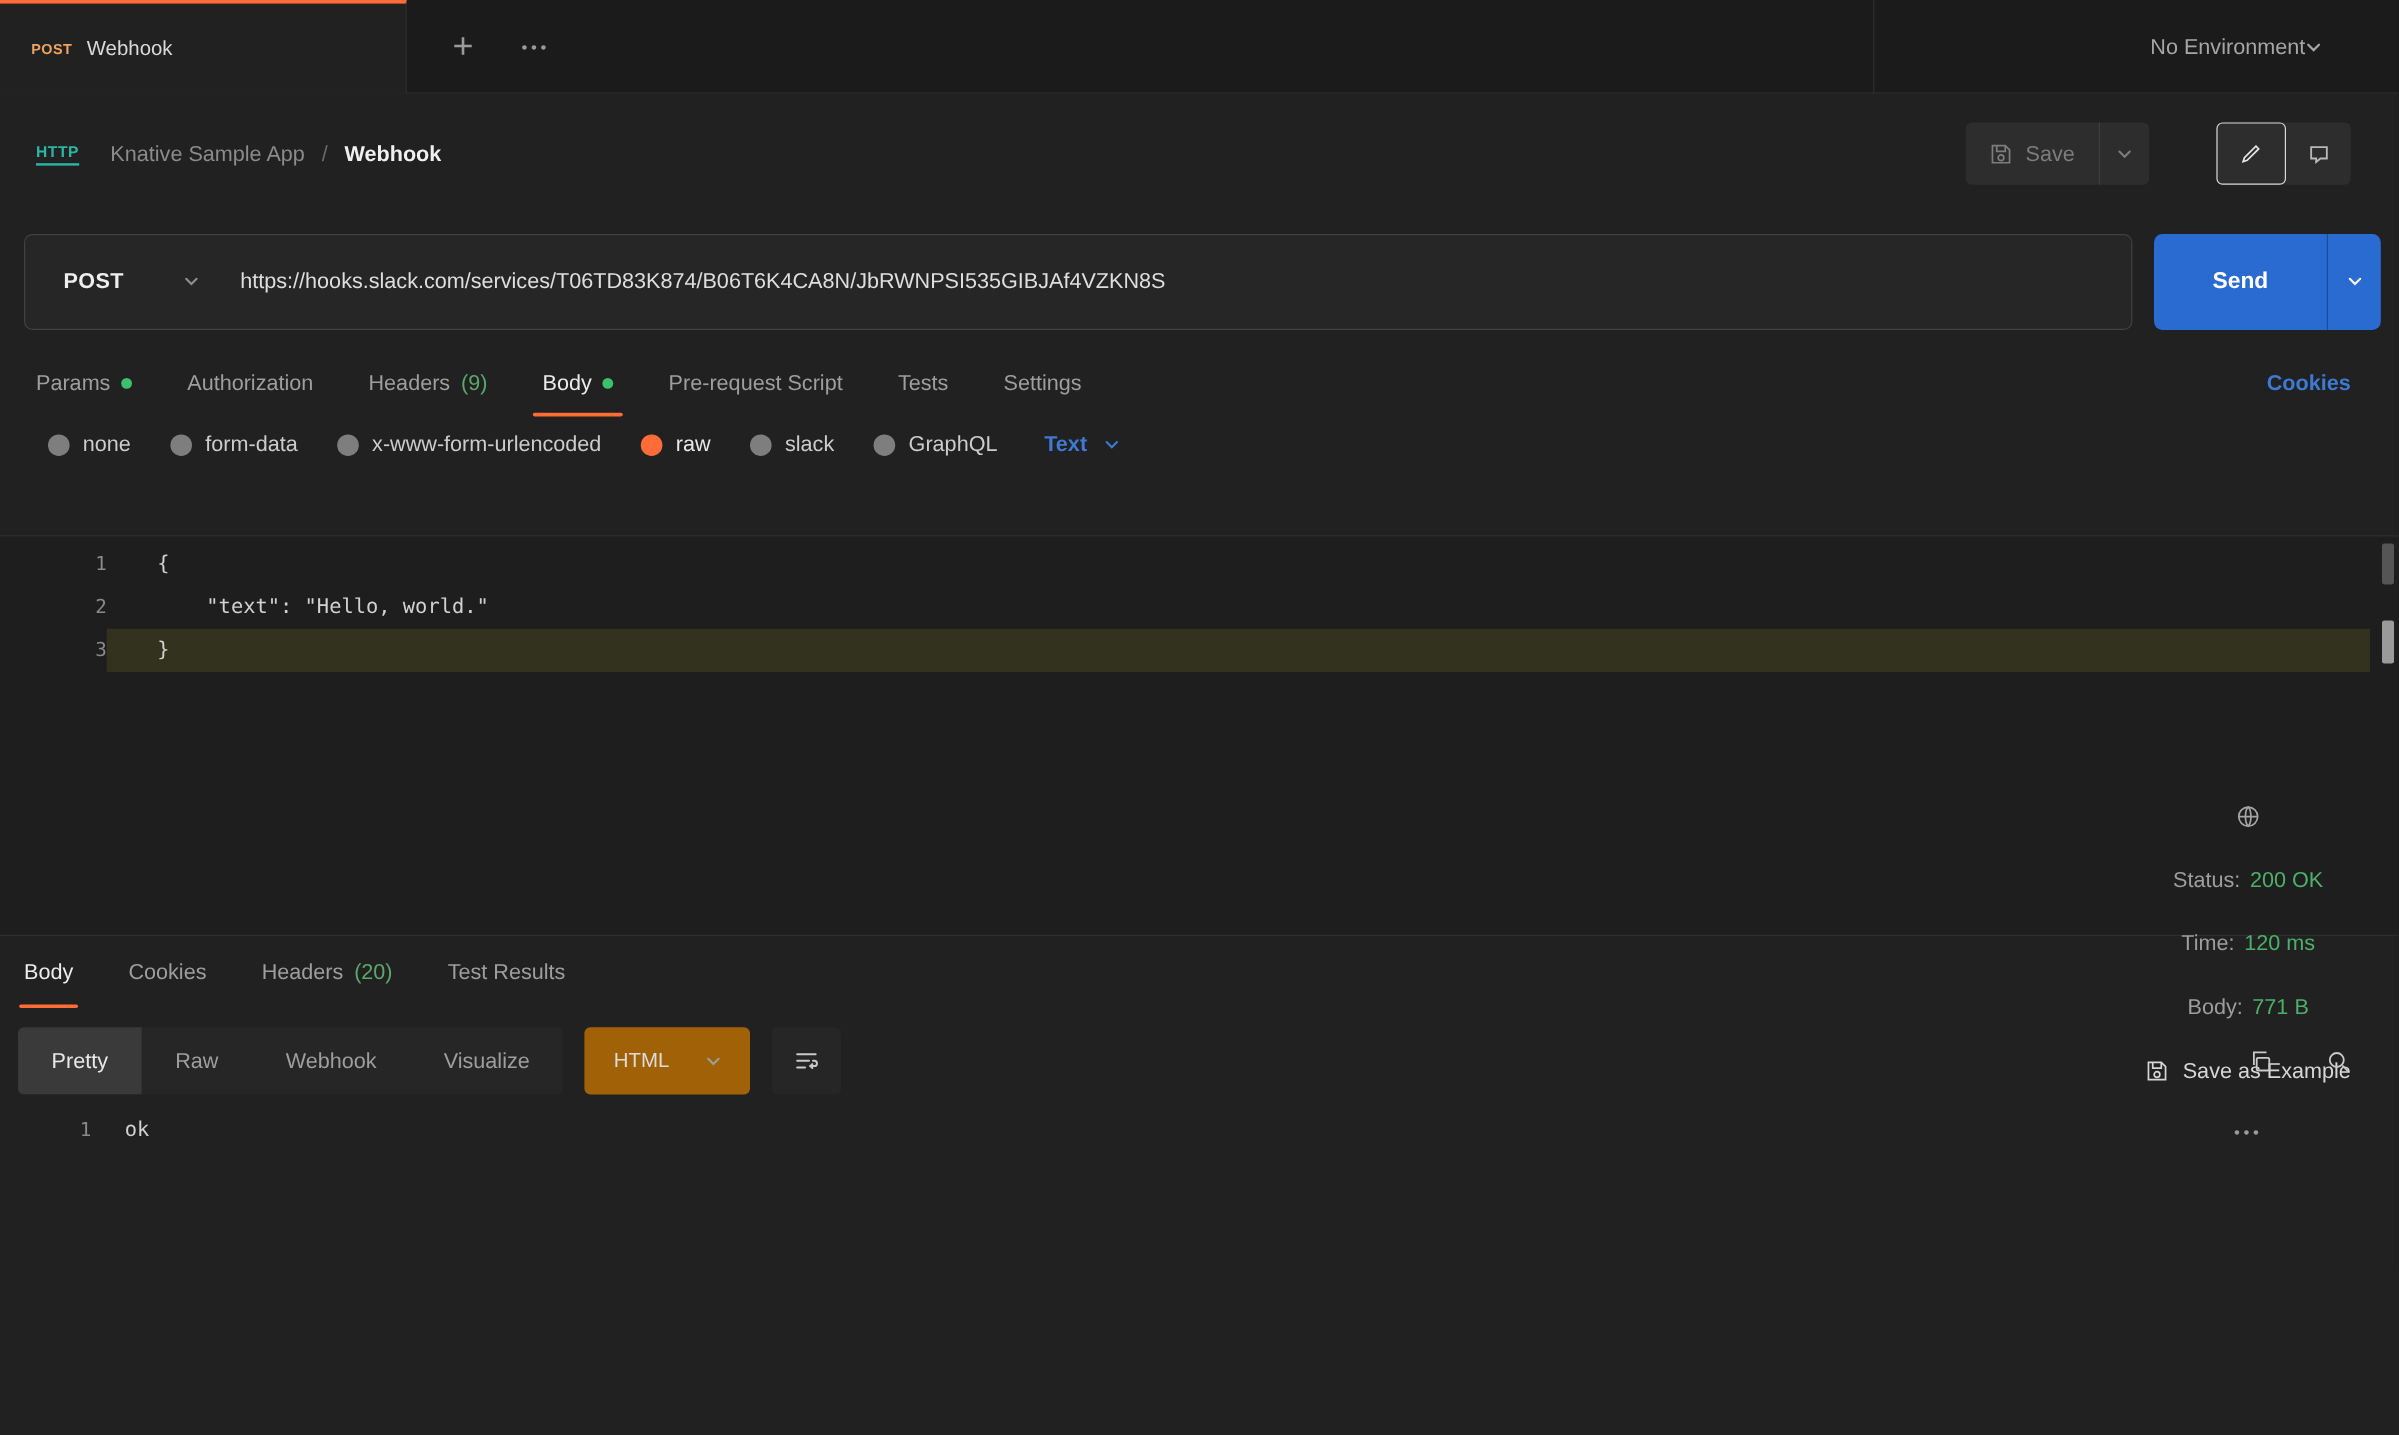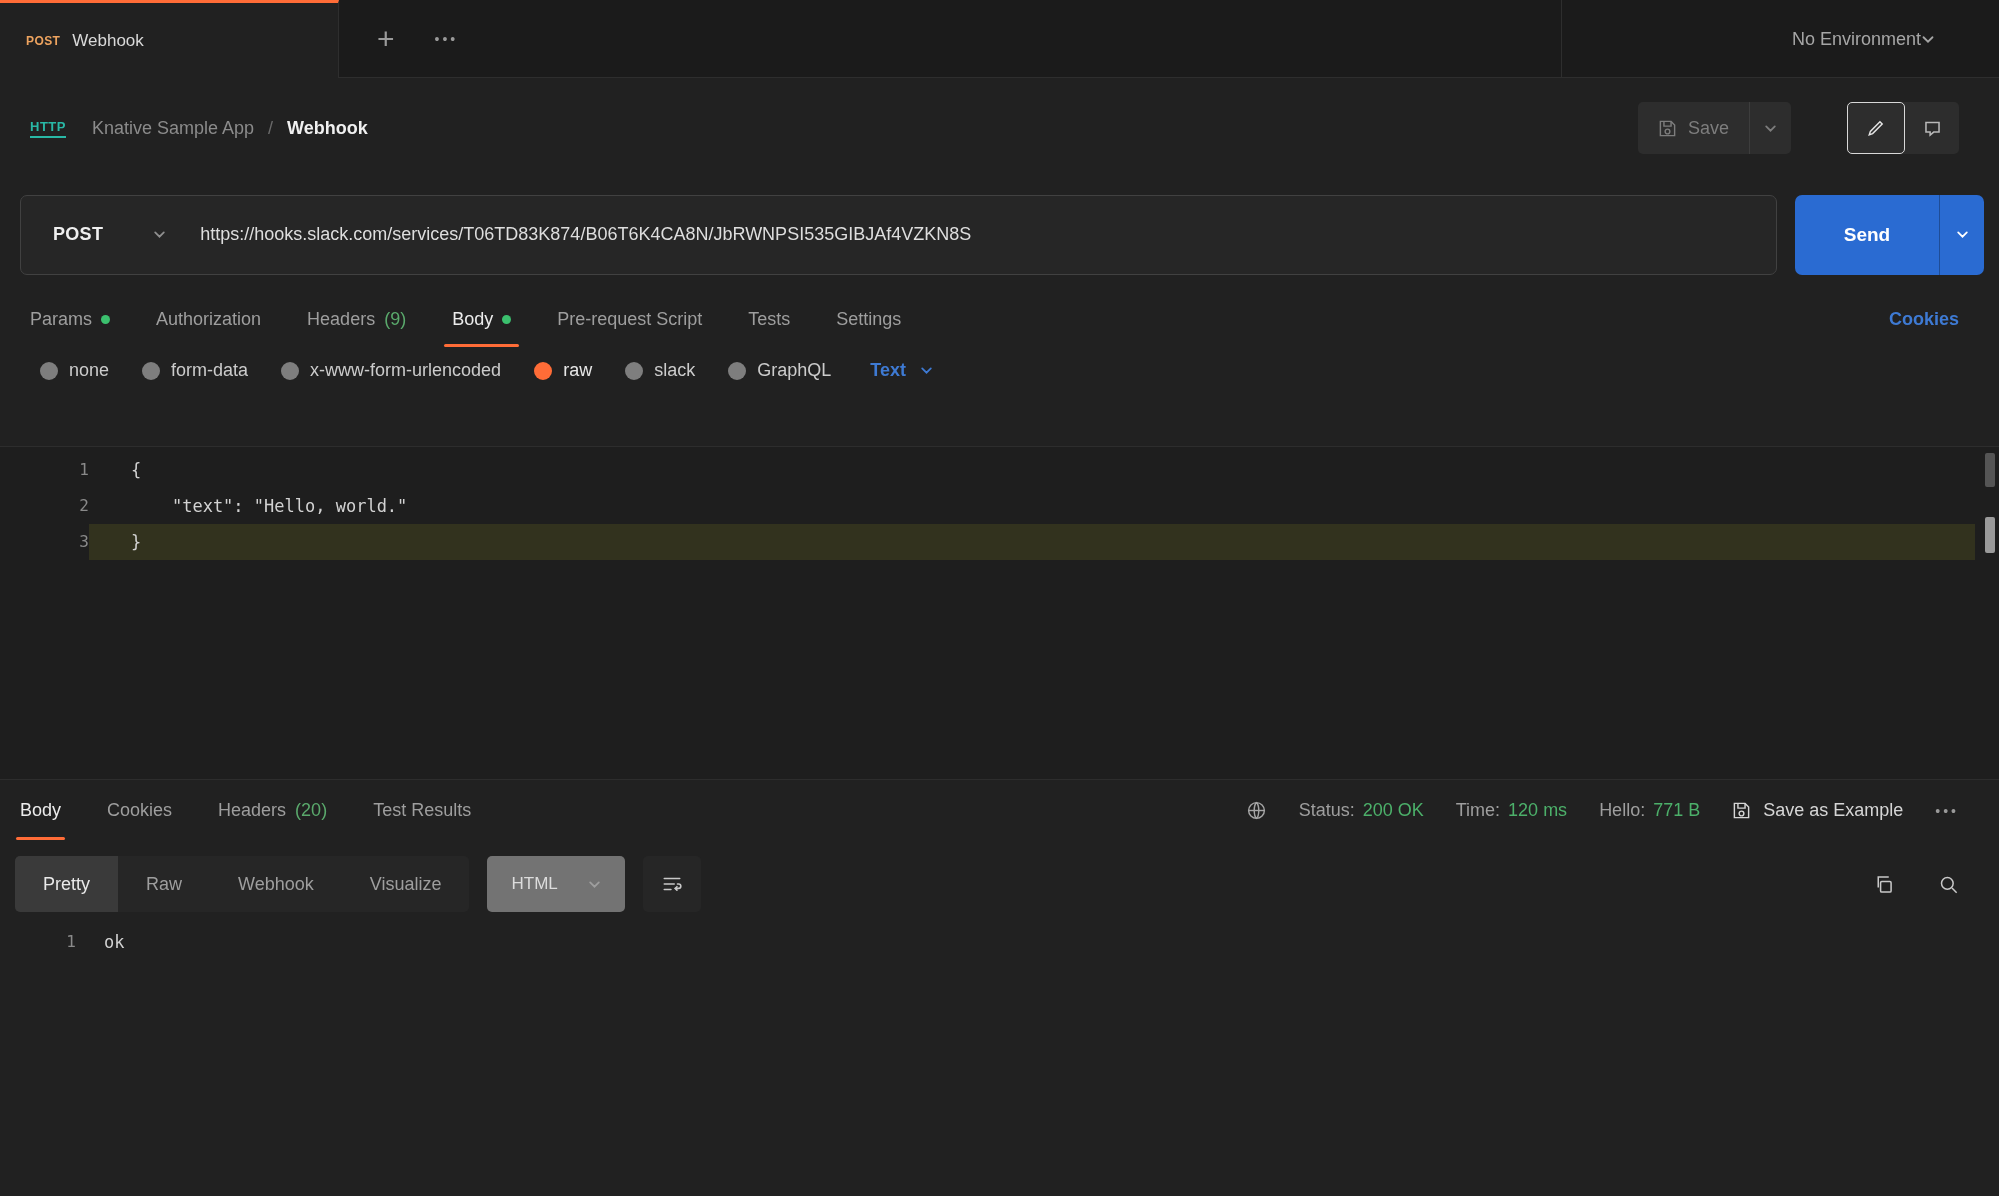--- a/index.html
+++ b/index.html
@@ -72,34 +72,34 @@
   .ed-scroll { position:absolute; top:0; right:4px; width:12px; height:100%; }
   .ed-thumb1 { position:absolute; top:6px; right:0; width:10px; height:34px; background:#555555; border-radius:2px; }
   .ed-thumb2 { position:absolute; top:70px; right:0; width:10px; height:36px; background:#9a9a9a; border-radius:2px; }
 
   
   .respheader { position:absolute; top:781px; left:0; right:0; height:59px; display:flex; align-items:center; padding:0 40px 0 20px; font-size:18px; color:#9e9e9e; }
   .resptabs { display:flex; align-items:center; gap:46px; height:59px; }
   .resptab { position:relative; display:flex; align-items:center; gap:9px; height:59px; }
   .resptab.active { color:#ececec; }
   .resptab.active::after { content:""; position:absolute; left:-4px; right:-4px; bottom:0; height:3px; background:#ff6c37; border-radius:2px; }
-  .resp-meta { margin-left:auto; display:flex; align-items:center; gap:32px; }
+  .resp-meta { margin-left:auto; display:flex; align-items:center; gap:32px;flex-direction:column; }
   .meta-pair { display:flex; align-items:center; gap:8px; }
   .meta-label { color:#9e9e9e; }
   .meta-value { color:#4cb06a; }
   .save-example { display:flex; align-items:center; gap:12px; color:#d6d6d6; }
   .resp-more { color:#9a9a9a; font-size:14px; letter-spacing:3px; }
   .globe-wrap { color:#a5a5a5; }
 
   
   .resptoolbar { position:absolute; top:854px; left:0; right:0; height:60px; display:flex; align-items:center; padding:0 40px 0 15px; gap:18px; }
   .segmented { display:flex; background:#262626; border-radius:5px; overflow:hidden; height:56px; align-items:stretch; font-size:18px; color:#9e9e9e; }
   .seg { display:flex; align-items:center; padding:0 28px; }
   .seg.active { background:#3a3a3a; color:#e9e9e9; }
-  .fmt-dd { height:56px; background:#737373; border-radius:5px; display:flex; align-items:center; gap:30px; padding:0 24px; color:#dcdcdc; font-size:17px; }
+  .fmt-dd { height:56px; background:#a16207; border-radius:5px; display:flex; align-items:center; gap:30px; padding:0 24px; color:#dcdcdc; font-size:17px; }
   .wrap-btn { width:58px; height:56px; background:#262626; border-radius:5px; display:flex; align-items:center; justify-content:center; color:#c9c9c9; }
   .resp-right-icons { margin-left:auto; display:flex; align-items:center; gap:44px; color:#c9c9c9; }
 
   
   .respcontent { position:absolute; top:922px; left:0; right:0; font-family:"DejaVu Sans Mono", monospace; font-size:17px; color:#d2d2d2; }
   .rc-line { display:flex; height:40px; line-height:40px; }
   .rc-num { width:76px; text-align:right; color:#8a8a8a; font-size:16px; }
   .rc-text { padding-left:28px;text-align:right; }
 </style>
 </head>
@@ -295,21 +295,21 @@
       </span>
       <div class="meta-pair">
         <span class="meta-label">Status:</span>
         <span class="meta-value">200 OK</span>
       </div>
       <div class="meta-pair">
         <span class="meta-label">Time:</span>
         <span class="meta-value">120 ms</span>
       </div>
       <div class="meta-pair">
-        <span class="meta-label">Hello:</span>
+        <span class="meta-label">Body:</span>
         <span class="meta-value">771 B</span>
       </div>
       <div class="save-example">
         <svg width="19" height="19" viewBox="0 0 16 16" fill="none" stroke="currentColor" stroke-width="1.2">
             <path d="M2 2h9l3 3v9H2z"></path>
             <path d="M5 2v4h6V2"></path>
             <circle cx="8" cy="10.5" r="2"></circle>
           </svg>
         <span>Save as Example</span>
       </div>

